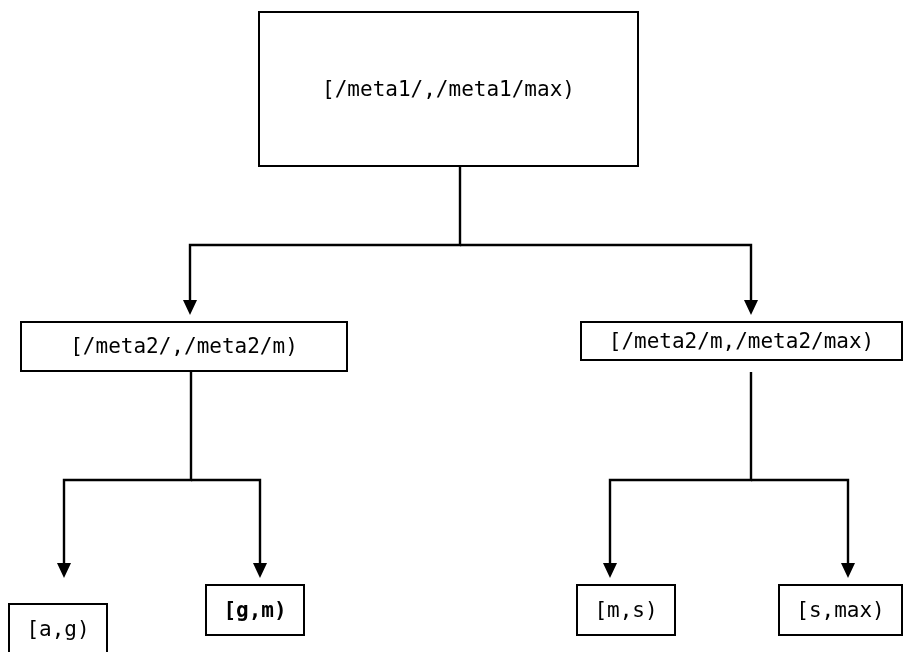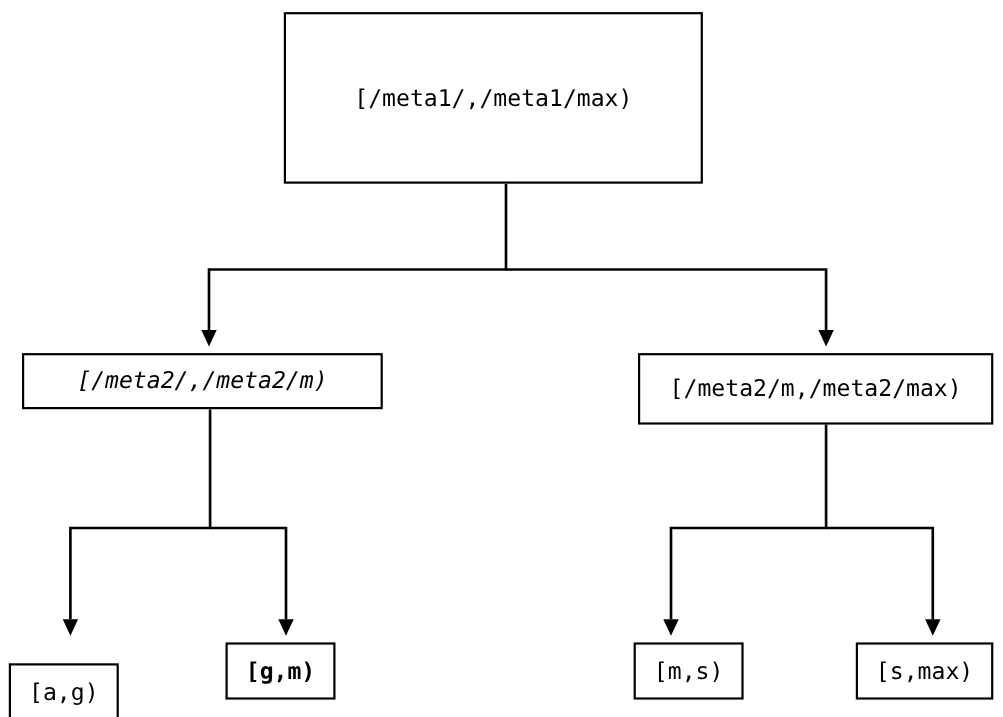--- a/index.html
+++ b/index.html
@@ -85,25 +85,25 @@
     <g>
       <path d="M 751 480 L 848 480 L 848 563" fill="none" stroke="#000000" stroke-width="2.4"></path>
       <polygon points="841,563 855,563 848,578" fill="#000000"></polygon>
     </g>
   </svg>
 
   <div class="node-box level-root" style="left:258px; top:11px; width:381px; height:156px;">
     <span class="node-label">[/meta1/,/meta1/max)</span>
   </div>
 
-  <div class="node-box level-mid" style="left:20px; top:321px; width:328px; height:51px;font-style:italic;">
+  <div class="node-box level-mid" style="left:20px; top:321px; width:328px; height:51px;">
     <span class="node-label">[/meta2/,/meta2/m)</span>
   </div>
 
-  <div class="node-box level-mid" style="left:580px; top:321px; width:323px; height:65px;">
+  <div class="node-box level-mid" style="left:580px; top:321px; width:323px; height:40px;">
     <span class="node-label">[/meta2/m,/meta2/max)</span>
   </div>
 
   <div class="node-box level-leaf" style="left:8px; top:584px; width:100px; height:52px;margin-top:19px;">
     <span class="node-label">[a,g)</span>
   </div>
 
   <div class="node-box level-leaf" style="left:205px; top:584px; width:100px; height:52px;font-weight:bold;">
     <span class="node-label">[g,m)</span>
   </div>

